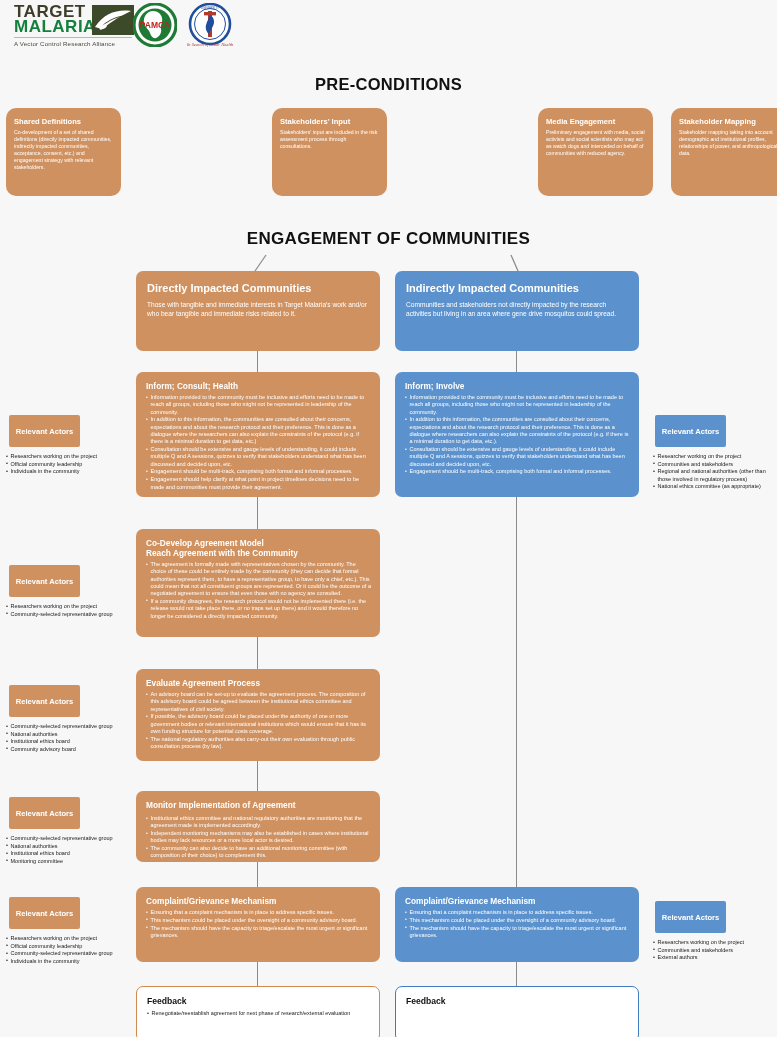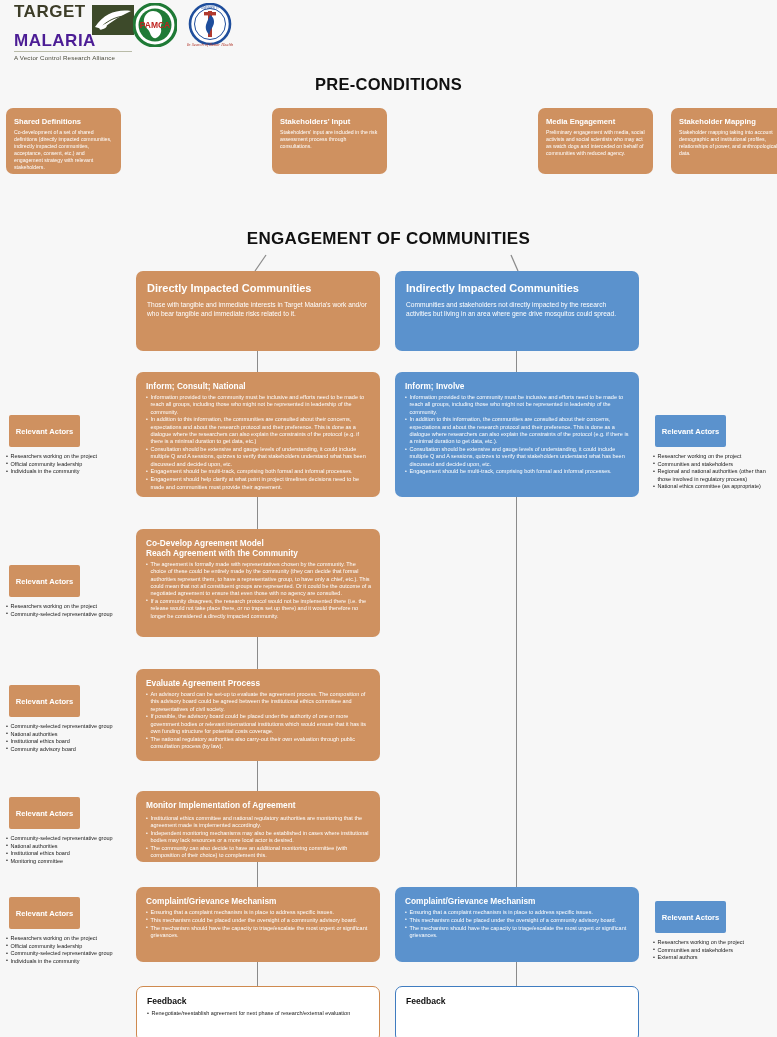--- a/index.html
+++ b/index.html
@@ -9,21 +9,21 @@
     font-family: "Liberation Sans", sans-serif;
     overflow: hidden;
   }
   #page { position: relative; width: 777px; height: 1037px; background: #f7f7f7; }
 
   
   .logobar { position: absolute; left: 0; top: 0; width: 777px; height: 52px; }
   .logo-tm { position: absolute; left: 14px; top: 4px; width: 120px; height: 44px; }
   .tm-title { font-weight: bold; font-size: 17px; letter-spacing: 0.5px; line-height: 15px; }
   .tm-target { color: #3d3d28; }
-  .tm-malaria { color: #4c1d95; margin-top: 14px; }
+  .tm-malaria { color: #15803d; }
   .tm-mosq { position: absolute; right: 0; top: 1px; width: 42px; height: 30px; }
   .tm-rule { width: 118px; height: 1px; background: #b9bba8; margin: 3px 0 2px 0; }
   .tm-tag { font-size: 6.2px; color: #4a4a3c; letter-spacing: 0.15px; }
 
   .logo-pamca { position: absolute; left: 133px; top: 3px; width: 44px; height: 44px; }
   .logo-uni   { position: absolute; left: 188px; top: 3px; width: 44px; height: 46px; }
   .uni-cap { position: absolute; left: 186px; top: 42px; width: 48px; text-align: center;
              font-size: 4.4px; color: #b23a2e; font-style: italic; font-family: "Liberation Serif", serif; }
 
   
@@ -36,21 +36,21 @@
   .card { position: absolute; border-radius: 7px; color: #ffffff; overflow: hidden; }
   .card.tan  { background: #cf9160; }
   .card.blue { background: #5b92cd; }
   .card h3 { font-size: 9.2px; font-weight: bold; line-height: 11px; margin: 0 0 3px 0; }
   .card p, .card ul { font-size: 5.5px; line-height: 7.3px; font-weight: normal; }
   .card ul { list-style: none; }
   .card ul li { position: relative; padding-left: 4.5px; margin-bottom: 0.5px; }
   .card ul li::before { content: "\2022"; position: absolute; left: 0; top: -0.5px; font-size: 5px; }
 
   
-  .pre { width: 115px; height: 66px; top: 108px; padding: 9px 8px 24px 8px; }
+  .pre { width: 115px; height: 88px; top: 108px; padding: 9px 8px 24px 8px; border-radius: 10px; }
   .pre h3 { font-size: 7.6px; line-height: 9px; margin-bottom: 3px; }
   .pre p { font-size: 5.2px; line-height: 7px; }
 
   
   .topcard { width: 244px; height: 80px; top: 271px; padding: 11px 11px 8px 11px; }
   .topcard h3 { font-size: 11px; line-height: 13px; margin-bottom: 5px; }
   .topcard p { font-size: 6.6px; line-height: 9px; }
 
   
   .step { width: 244px; padding: 9px 9px 8px 10px; }
@@ -168,21 +168,21 @@
   <div class="card tan topcard" style="left:136px;">
     <h3>Directly Impacted Communities</h3>
     <p>Those with tangible and immediate interests in Target Malaria's work and/or who bear tangible and immediate risks related to it.</p>
   </div>
   <div class="card blue topcard" style="left:395px;">
     <h3>Indirectly Impacted Communities</h3>
     <p>Communities and stakeholders not directly impacted by the research activities but living in an area where gene drive mosquitos could spread.</p>
   </div>
 
   <div class="card tan step" style="left:136px; top:372px; height:125px;">
-    <h3>Inform; Consult; National</h3>
+    <h3>Inform; Consult; Health</h3>
     <ul>
       <li>Information provided to the community must be inclusive and efforts need to be made to reach all groups, including those who might not be represented in leadership of the community.</li>
       <li>In addition to this information, the communities are consulted about their concerns, expectations and about the research protocol and their preference. This is done as a dialogue where the researchers can also explain the constraints of the protocol (e.g. if there is a minimal duration to get data, etc.)</li>
       <li>Consultation should be extensive and gauge levels of understanding, it could include multiple Q and A sessions, quizzes to verify that stakeholders understand what has been discussed and decided upon, etc.</li>
       <li>Engagement should be multi-track, comprising both formal and informal processes.</li>
       <li>Engagement should help clarify at what point in project timelines decisions need to be made and communities must provide their agreement.</li>
     </ul>
   </div>
 
   <div class="card tan step" style="left:136px; top:529px; height:108px;">

